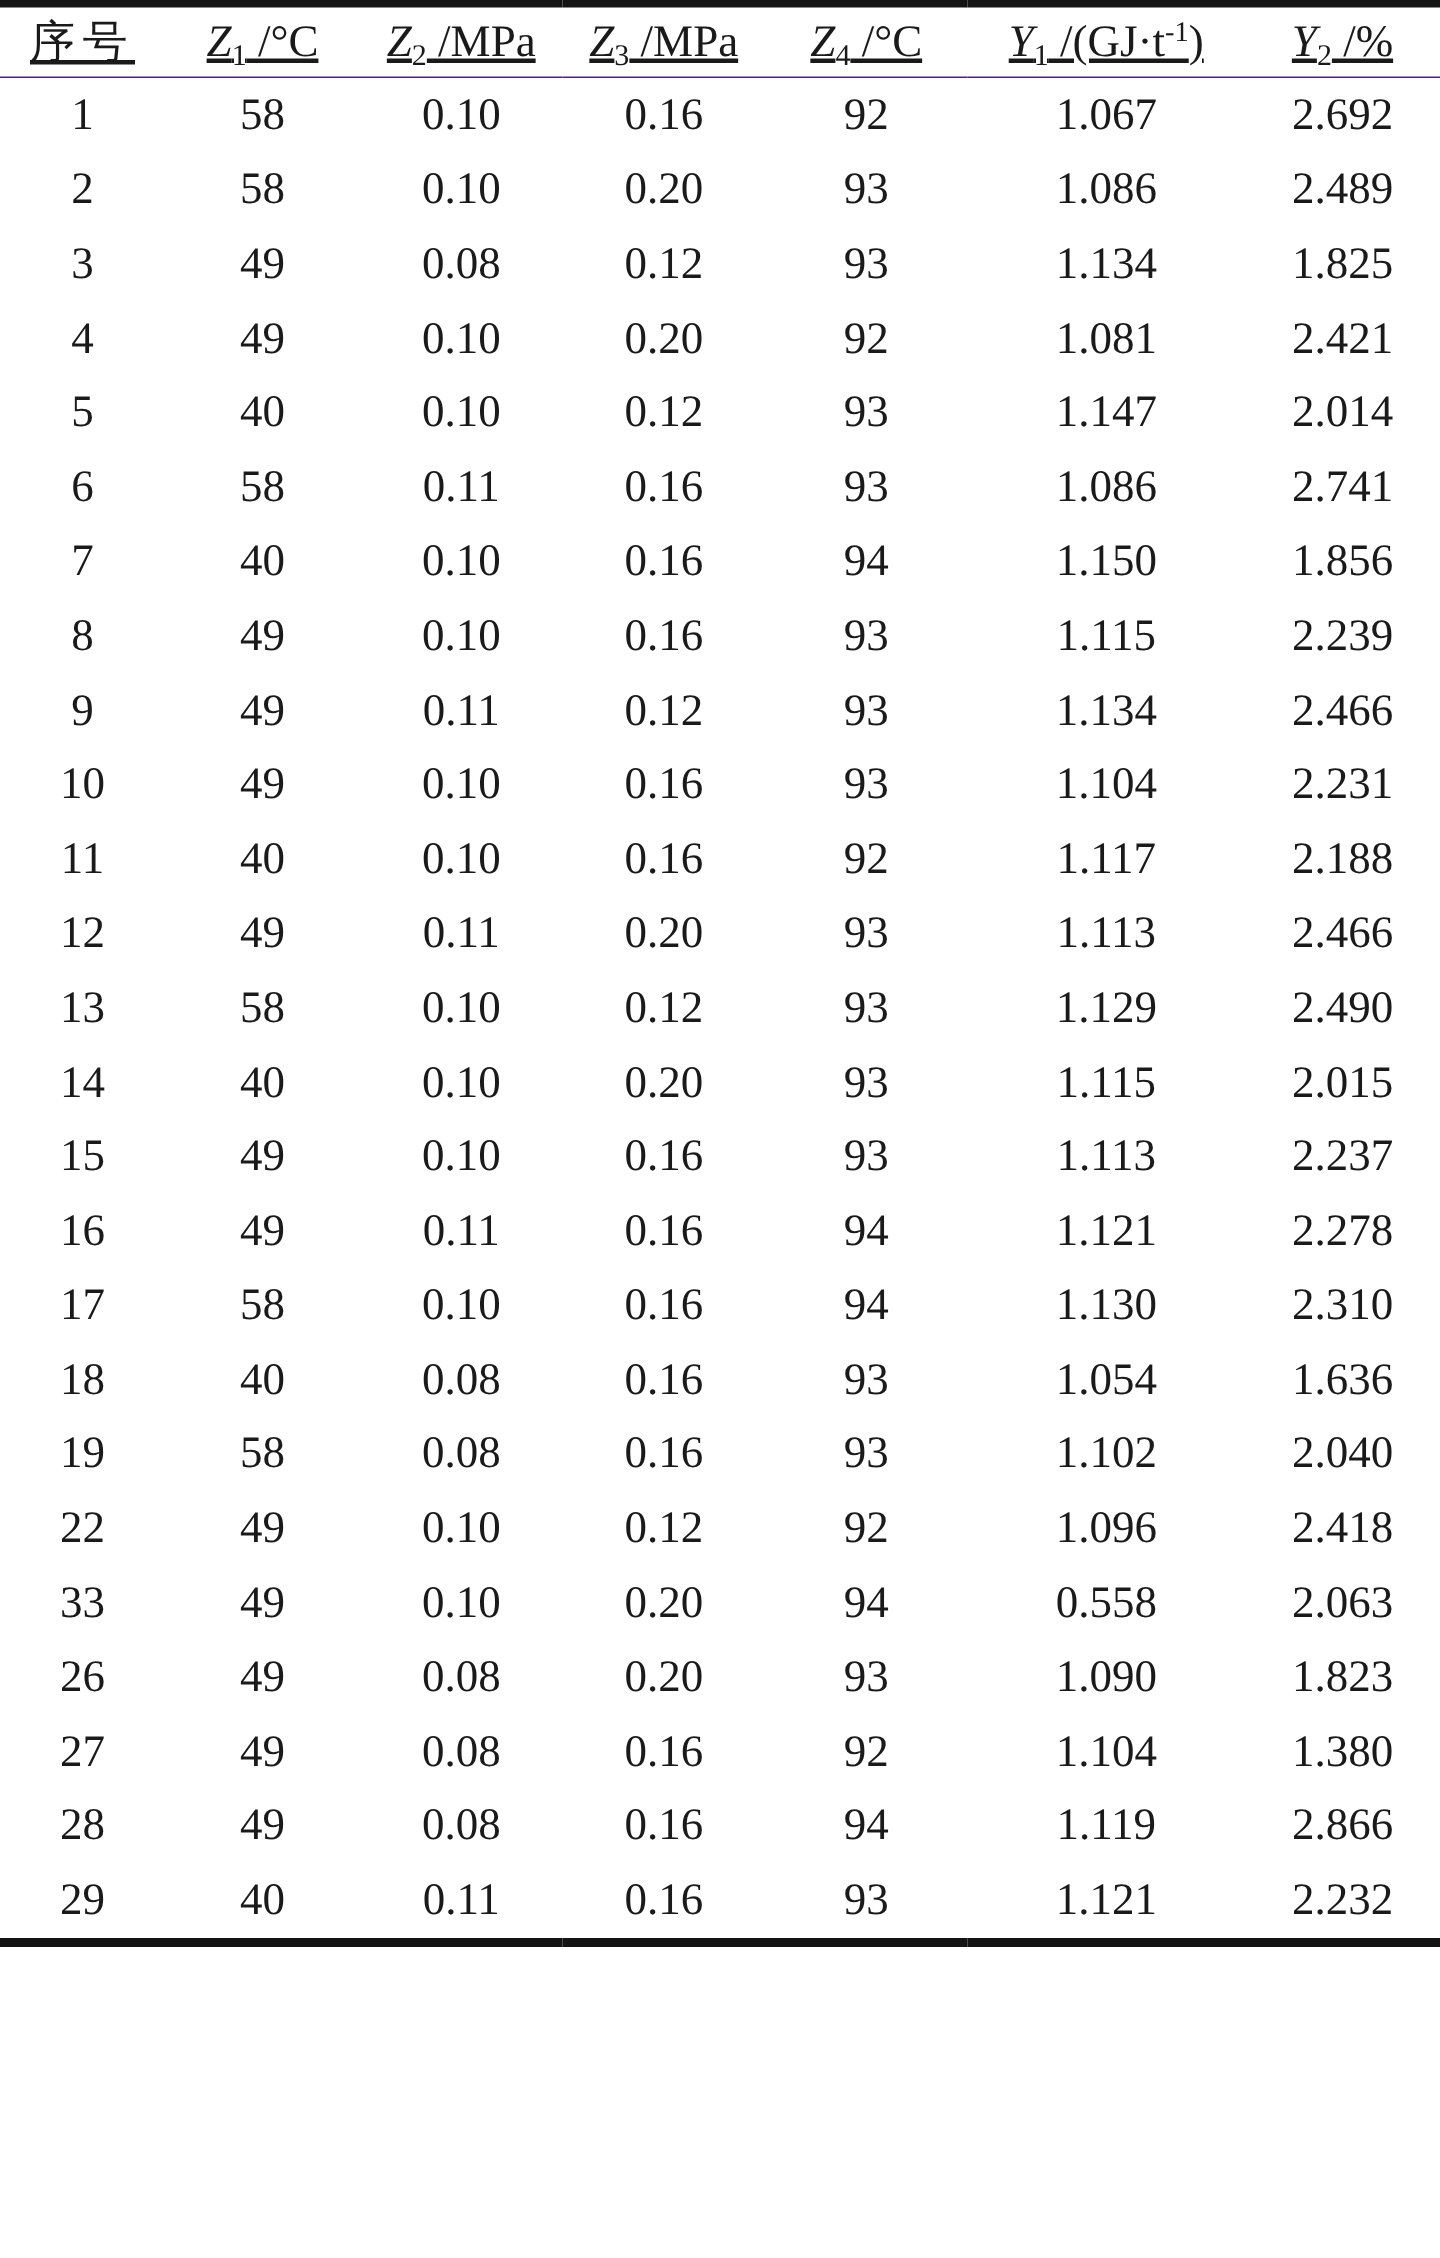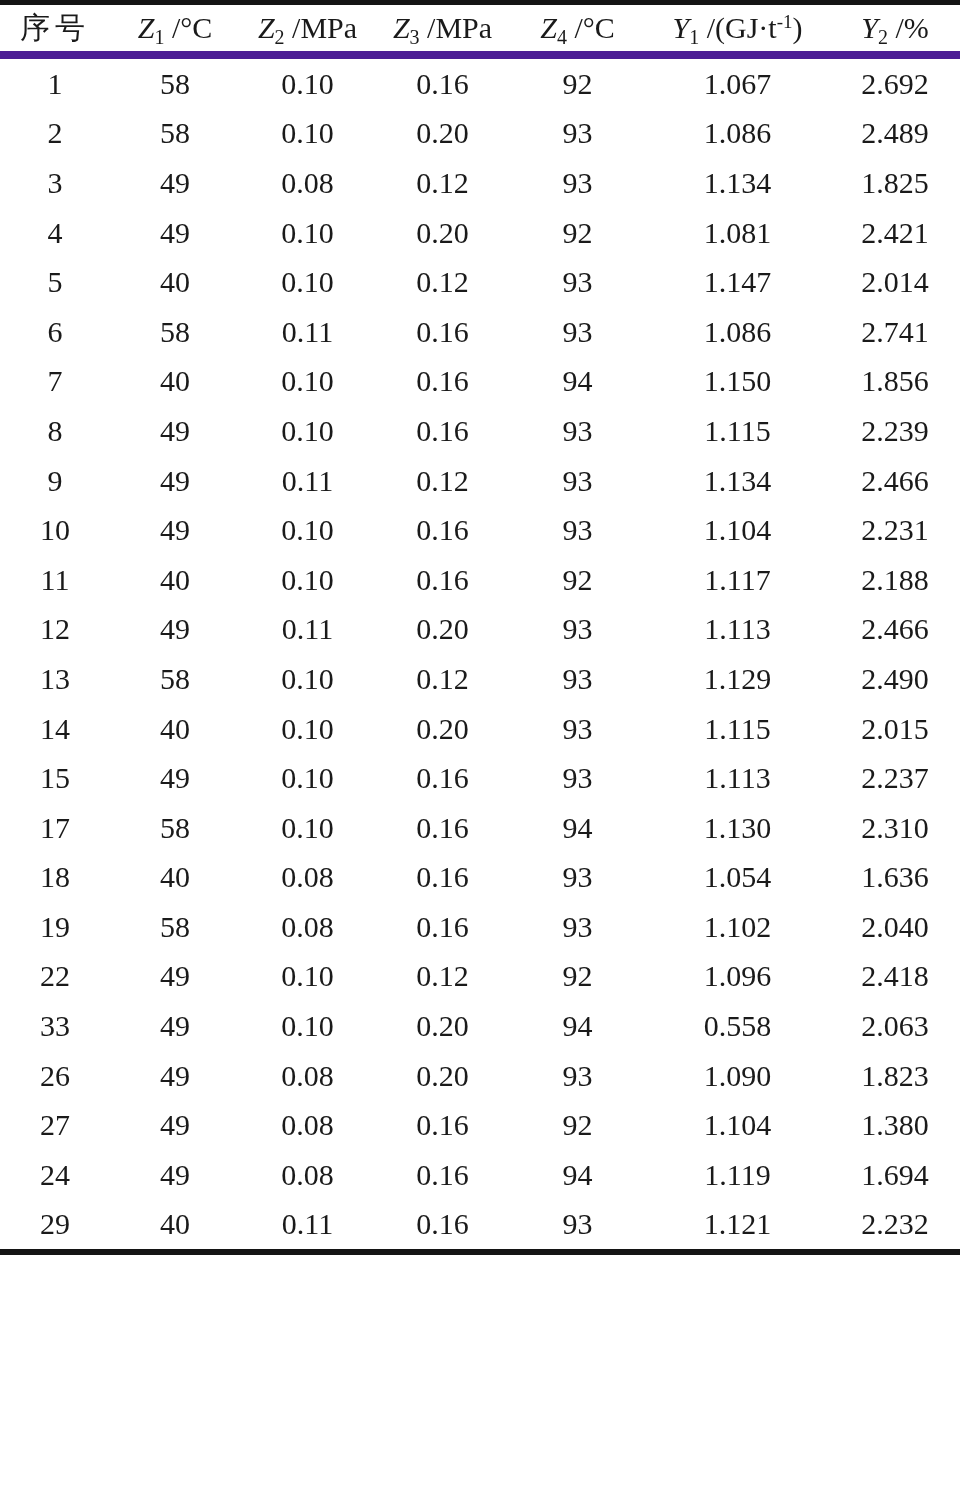--- a/index.html
+++ b/index.html
@@ -16,21 +16,21 @@
     border-top: 5px solid #141414;
     border-bottom: 6px solid #141414;
   }
   col.c0 { width: 110px; }
   col.c1 { width: 130px; }
   col.c2 { width: 135px; }
   col.c3 { width: 135px; }
   col.c4 { width: 135px; }
   col.c5 { width: 185px; }
   col.c6 { width: 130px; }
-  thead tr { border-bottom: 8px solid #4c1d95; }
+  thead tr { border-bottom: 1px solid #4c1d95; text-decoration: underline; }
   th, td {
     font-weight: normal;
     text-align: center;
     vertical-align: middle;
     padding: 0;
     white-space: nowrap;
     overflow: hidden;
   }
   th { height: 46px; font-size: 30px; }
   td { height: 49.6px; font-size: 30px; }
@@ -194,20 +194,29 @@
       <tr>
         <td>15</td>
         <td>49</td>
         <td>0.10</td>
         <td>0.16</td>
         <td>93</td>
         <td>1.113</td>
         <td>2.237</td>
       </tr>
       <tr>
+        <td>16</td>
+        <td>49</td>
+        <td>0.11</td>
+        <td>0.16</td>
+        <td>94</td>
+        <td>1.121</td>
+        <td>2.278</td>
+      </tr>
+      <tr>
         <td>17</td>
         <td>58</td>
         <td>0.10</td>
         <td>0.16</td>
         <td>94</td>
         <td>1.130</td>
         <td>2.310</td>
       </tr>
       <tr>
         <td>18</td>
@@ -257,27 +266,27 @@
       <tr>
         <td>27</td>
         <td>49</td>
         <td>0.08</td>
         <td>0.16</td>
         <td>92</td>
         <td>1.104</td>
         <td>1.380</td>
       </tr>
       <tr>
-        <td>24</td>
+        <td>28</td>
         <td>49</td>
         <td>0.08</td>
         <td>0.16</td>
         <td>94</td>
         <td>1.119</td>
-        <td>1.694</td>
+        <td>2.866</td>
       </tr>
       <tr>
         <td>29</td>
         <td>40</td>
         <td>0.11</td>
         <td>0.16</td>
         <td>93</td>
         <td>1.121</td>
         <td>2.232</td>
       </tr>

